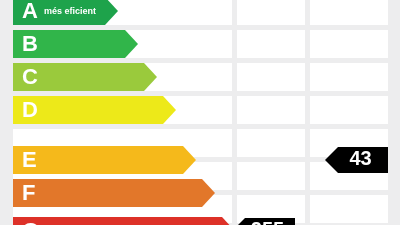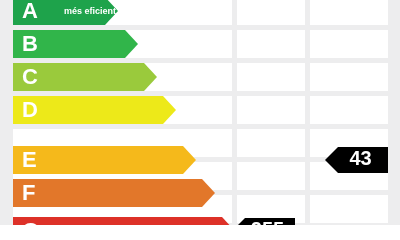--- a/index.html
+++ b/index.html
@@ -96,21 +96,20 @@
     position: absolute;
     left: 31px;
     top: 50%;
     transform: translateY(-50%);
     color: #ffffff;
     font-size: 9px;
     font-weight: bold;
     line-height: 1;
     white-space: nowrap;
     font-family: "Liberation Sans", sans-serif;
-    margin-left: 20px;
   }
 
   
   .badge {
     position: absolute;
     height: 21px;
   }
   .badge-shape {
     position: absolute;
     left: 0; top: 0;

